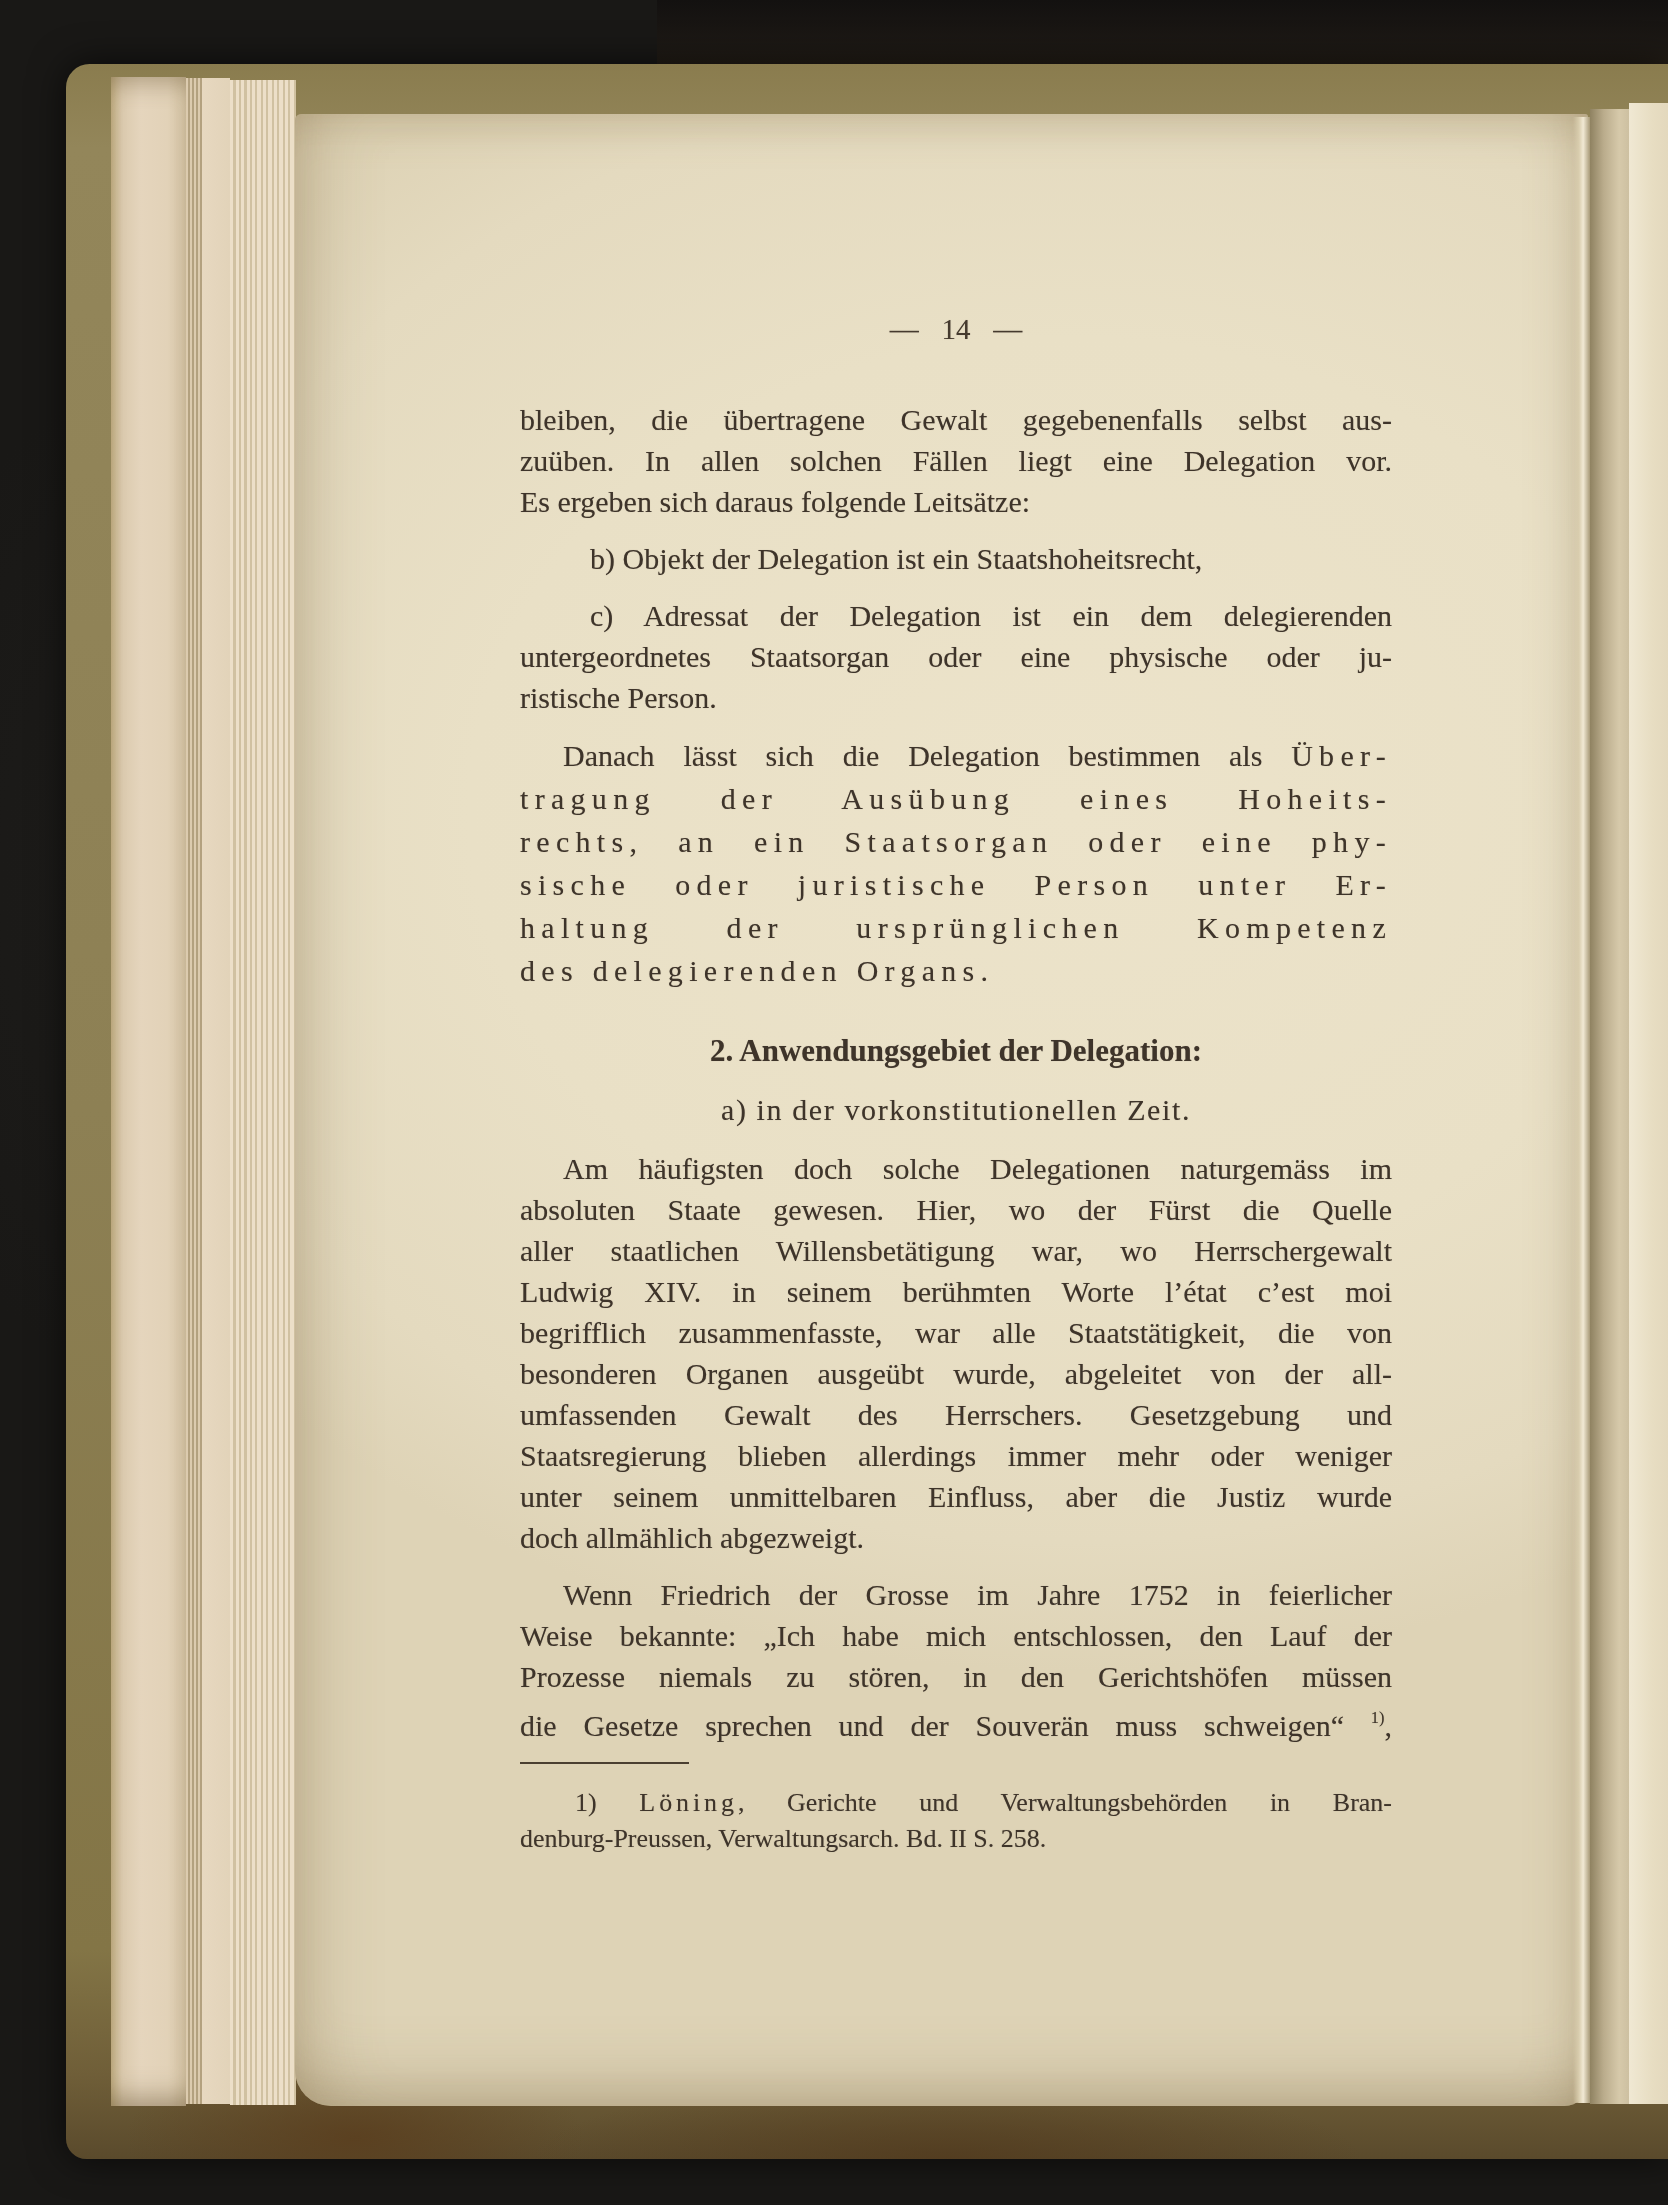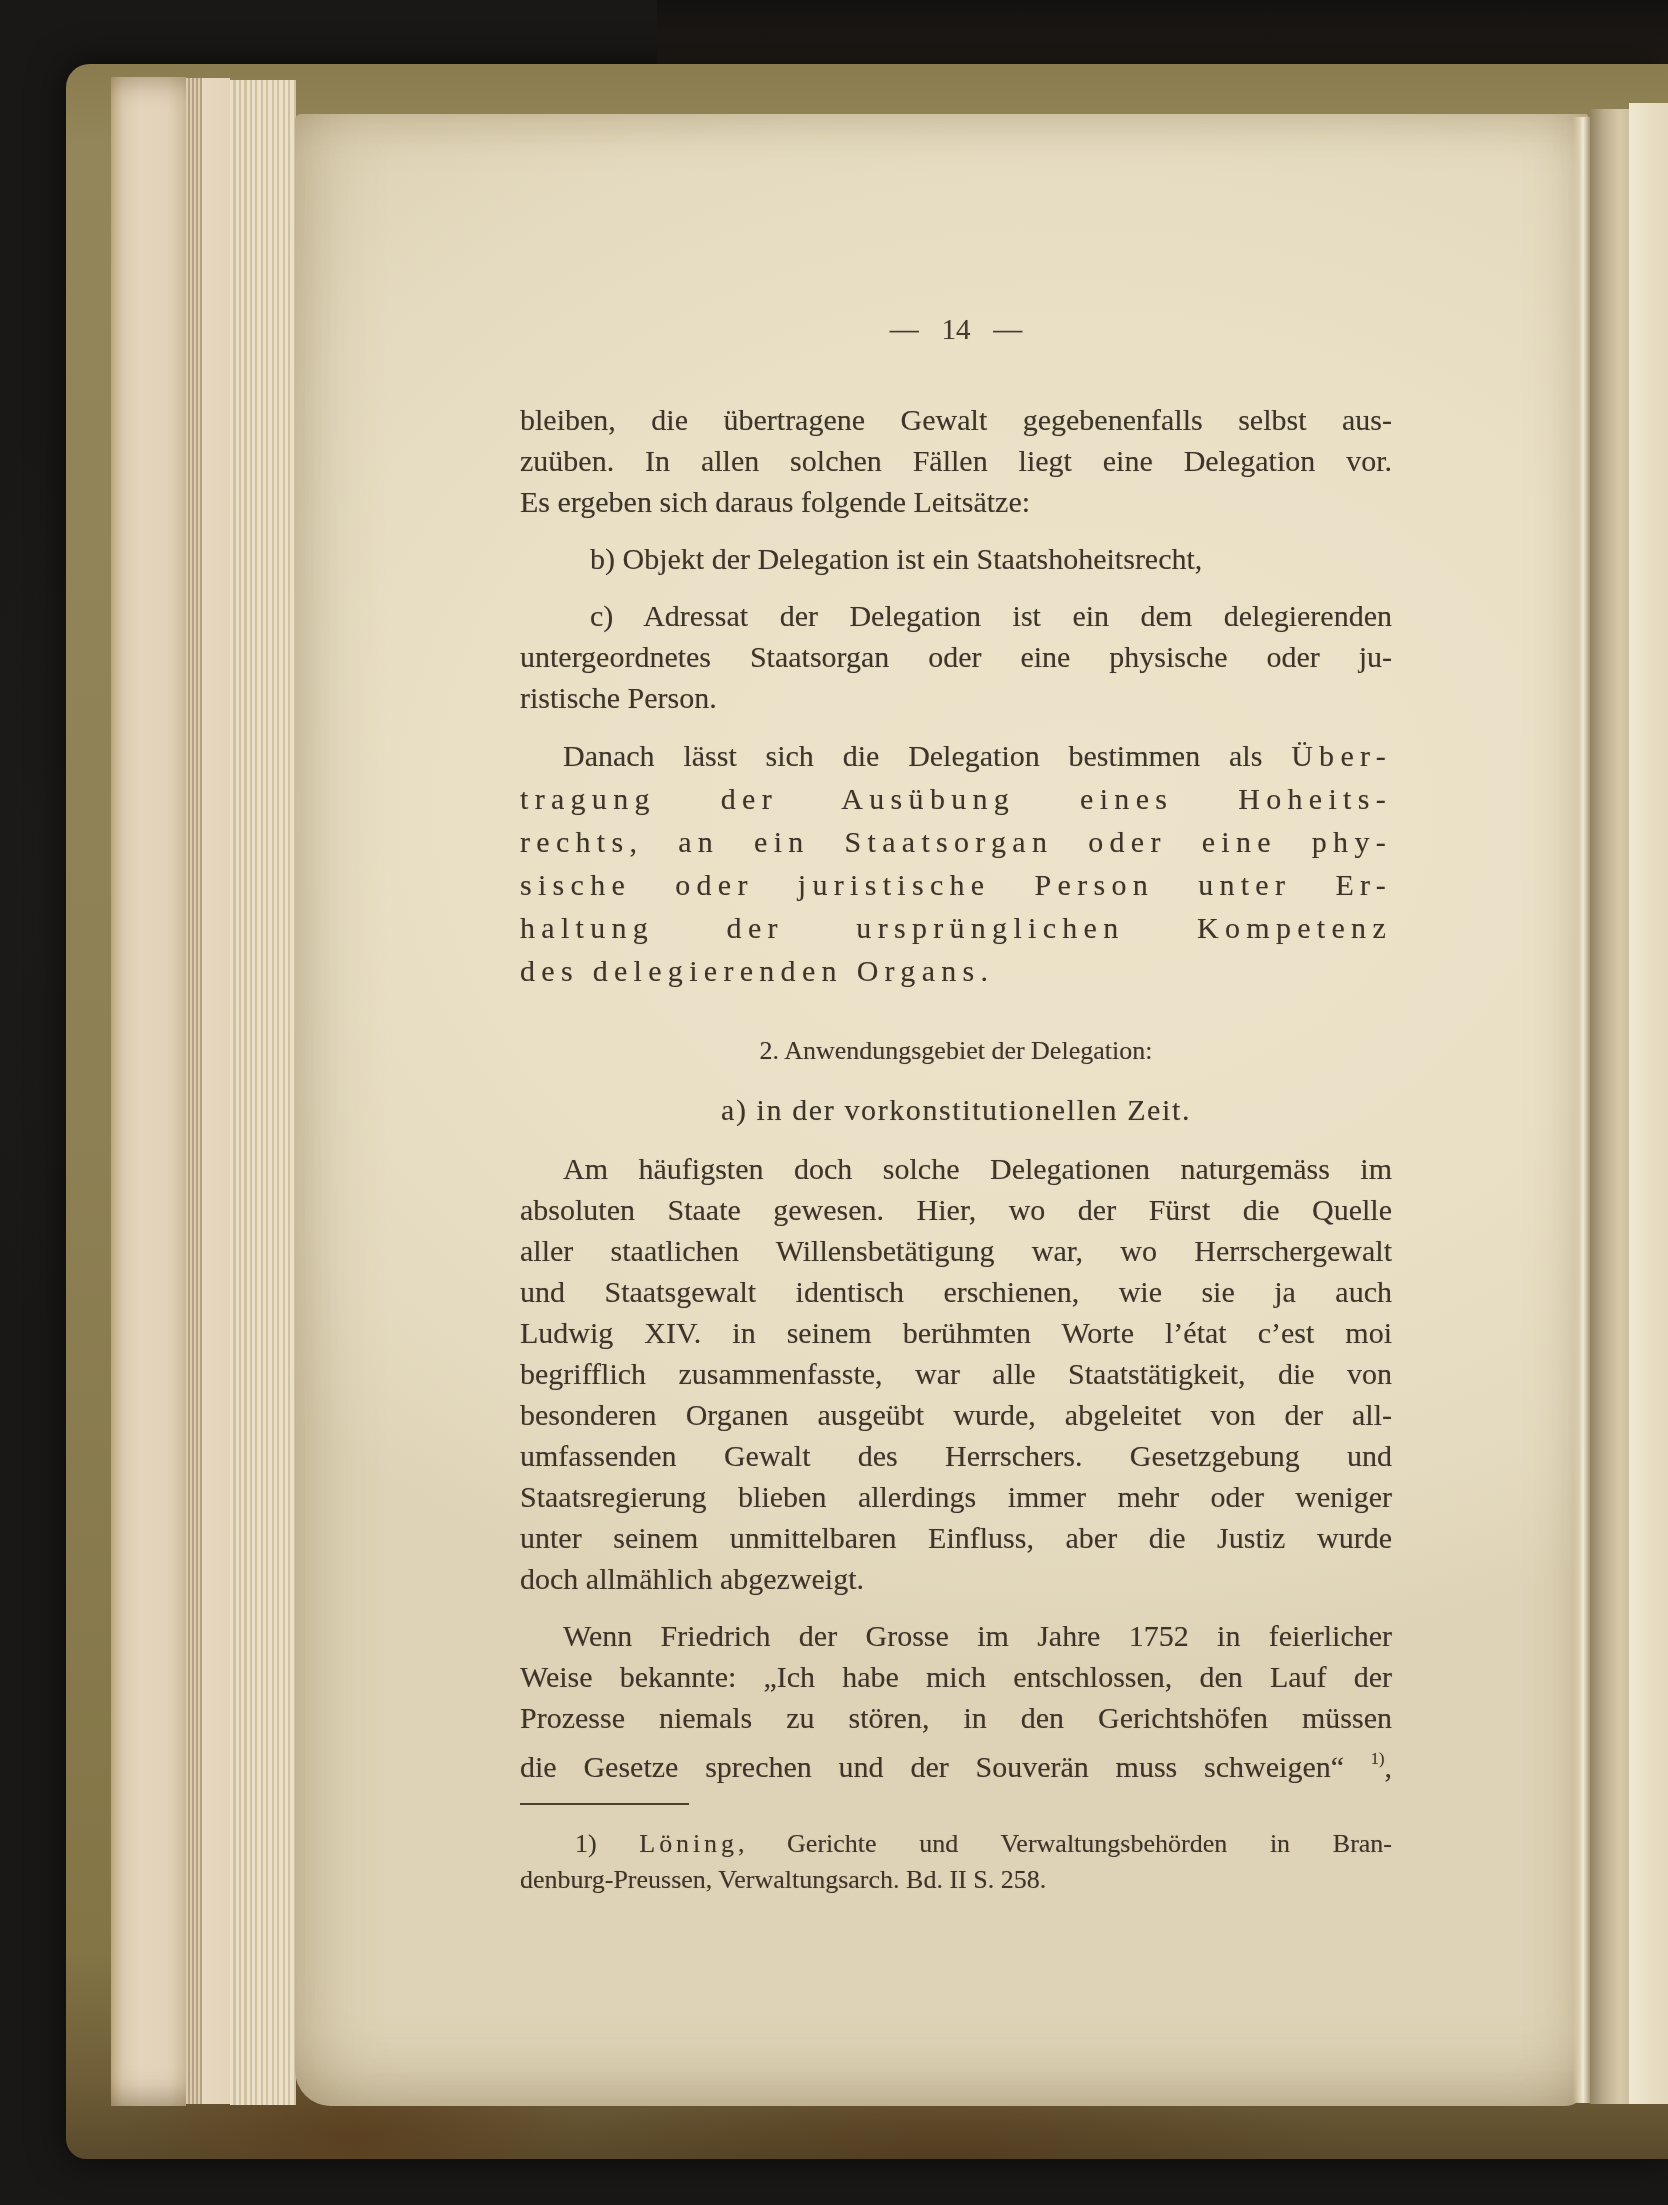--- a/index.html
+++ b/index.html
@@ -42,21 +42,21 @@
   .page-num{text-align:center;font-size:29px;line-height:36px;word-spacing:15.6px;
     margin-bottom:52px;color:#453a2e;}
   .block{margin:16px;}
   .line{text-align:left;}
   .line.just{text-align:justify;text-align-last:justify;}
   .line.center{text-align:center;}
   .seg.spaced{letter-spacing:6.3px;}
   .seg.sup{font-size:16.4px;vertical-align:12.5px;}
   .b-definition .line{line-height:43px;}
   .b-heading{margin-top:38px;}
-  .b-heading .line{font-weight:400;font-size:26px;}
+  .b-heading .line{font-weight:700;font-size:31px;}
   .b-subheading{margin-top:18px;}
   .b-subheading .line{letter-spacing:1.6px;}
   .b-subheading + .b-paragraph{margin-top:18px;}
   .b-rule{margin-top:14px;}
   .rule{width:169px;height:2.3px;background:#4a3f31;}
   .b-footnote{margin-top:21px;font-size:26px;}
   .b-footnote .line{line-height:36px;}
   .b-footnote .seg.spaced{letter-spacing:3.9px;}
 </style>
 </head>
@@ -101,21 +101,20 @@
         <div class="block b-heading">
           <div class="line center"><span class="seg">2. Anwendungsgebiet der Delegation:</span></div>
         </div>
         <div class="block b-subheading">
           <div class="line center"><span class="seg">a) in der vorkonstitutionellen Zeit.</span></div>
         </div>
         <div class="block b-paragraph">
           <div class="line just" style="text-indent: 43px;"><span class="seg">Am häufigsten doch solche Delegationen naturgemäss im</span></div>
           <div class="line just"><span class="seg">absoluten Staate gewesen.  Hier, wo der Fürst die Quelle</span></div>
           <div class="line just"><span class="seg">aller staatlichen Willensbetätigung war, wo Herrschergewalt</span></div>
-          <div class="line just"><span class="seg">und Staatsgewalt identisch erschienen, wie sie ja auch</span></div>
           <div class="line just"><span class="seg">Ludwig XIV. in seinem berühmten Worte l’état c’est moi</span></div>
           <div class="line just"><span class="seg">begrifflich zusammenfasste, war alle Staatstätigkeit, die von</span></div>
           <div class="line just"><span class="seg">besonderen Organen ausgeübt wurde, abgeleitet von der all-</span></div>
           <div class="line just"><span class="seg">umfassenden Gewalt des Herrschers.  Gesetzgebung und</span></div>
           <div class="line just"><span class="seg">Staatsregierung blieben allerdings immer mehr oder weniger</span></div>
           <div class="line just"><span class="seg">unter seinem unmittelbaren Einfluss, aber die Justiz wurde</span></div>
           <div class="line"><span class="seg">doch allmählich abgezweigt.</span></div>
         </div>
         <div class="block b-paragraph">
           <div class="line just" style="text-indent: 43px;"><span class="seg">Wenn Friedrich der Grosse im Jahre 1752 in feierlicher</span></div>

